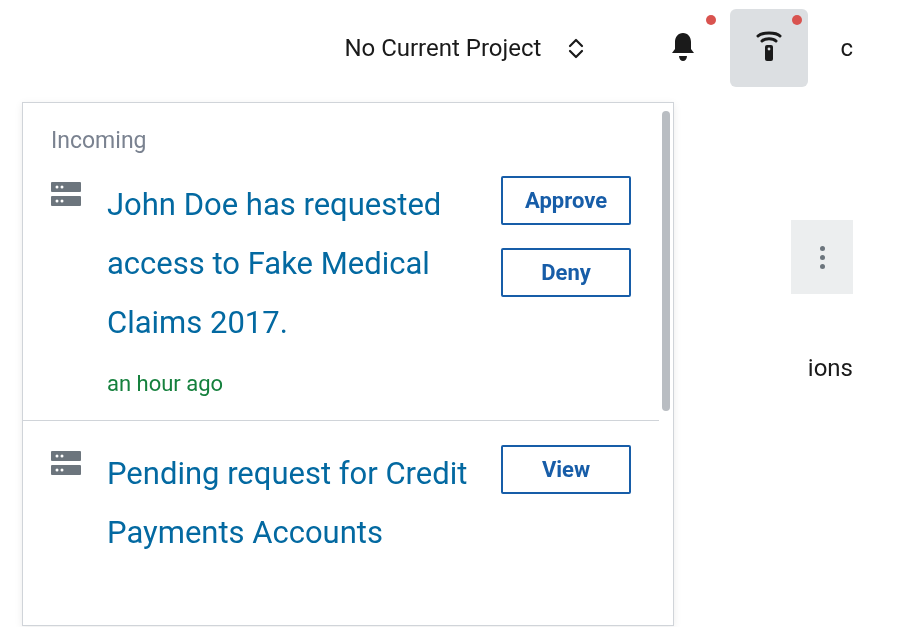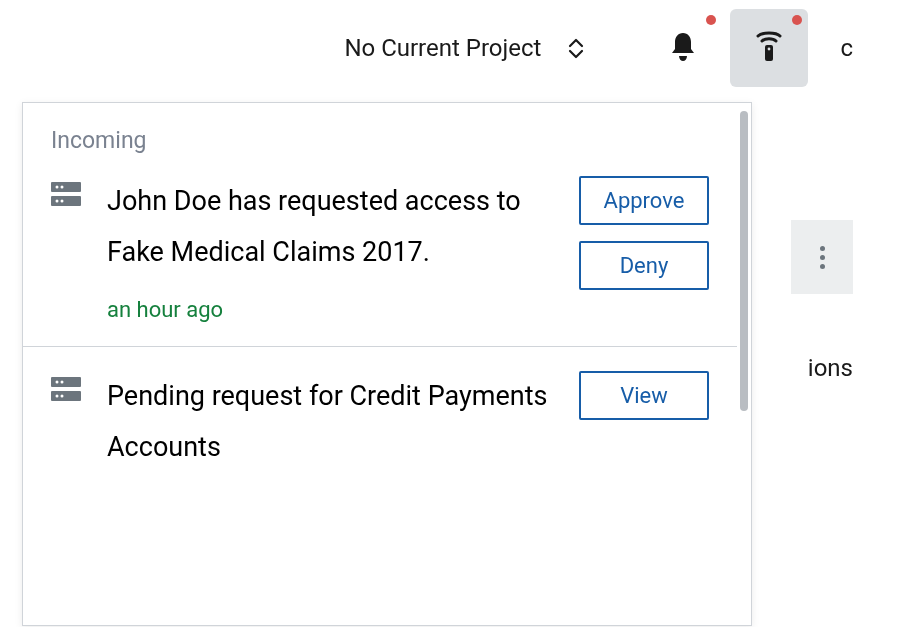--- a/index.html
+++ b/index.html
@@ -104,21 +104,21 @@
       border-radius: 50%;
     }
     .bg-label {
       font-size: 24px;
       color: #1a1a1a;
     }
     .dropdown {
       position: absolute;
       top: 102px;
       left: 22px;
-      width: 730px;
+      width: 652px;
       height: 524px;
       background: #fff;
       border: 1px solid #d0d4d9;
       box-shadow: 0 2px 8px rgba(0,0,0,0.08);
       display: flex;
       overflow: hidden;
     }
     .dropdown-body {
       flex: 1;
       overflow-y: auto;
@@ -158,33 +158,34 @@
       margin-top: 6px;
       flex-shrink: 0;
     }
     .request-text-col {
       flex: 1;
       display: flex;
       flex-direction: column;
       gap: 18px;
     }
     .request-text {
-      font-size: 27px;
-      color: #000000;
+      font-size: 31px;
+      color: #0369a1;
       line-height: 1.9;
     }
     .request-time {
       font-size: 22px;
       color: #15803d;
     }
     .request-actions {
       display: flex;
       flex-direction: column;
-      gap: 16px;
+      gap: 23px;
       flex-shrink: 0;
+      font-weight: bold;
     }
     .action-button {
       border: 2px solid #175da8;
       background: #fff;
       color: #175da8;
       font-size: 22px;
       padding: 10px 0;
       width: 130px;
       text-align: center;
       cursor: pointer;

